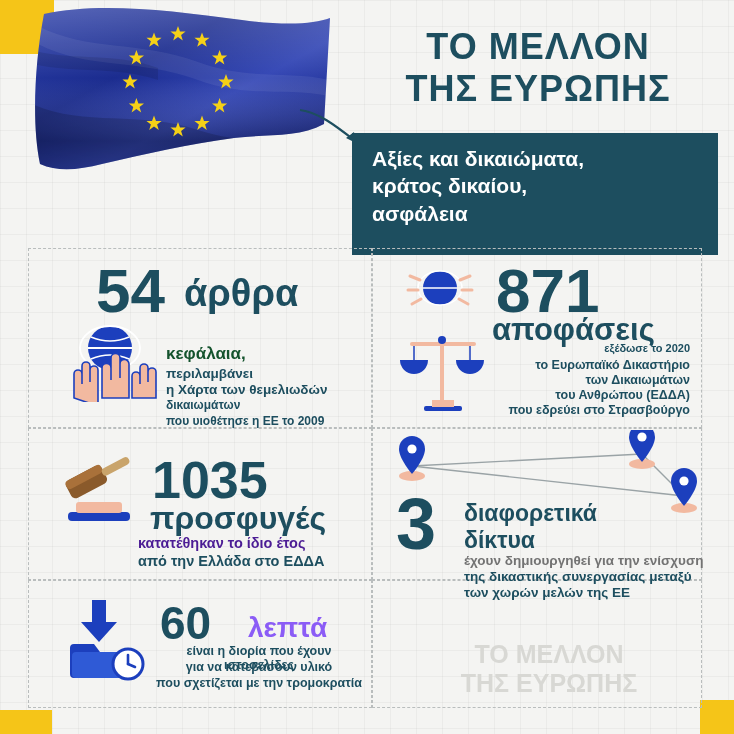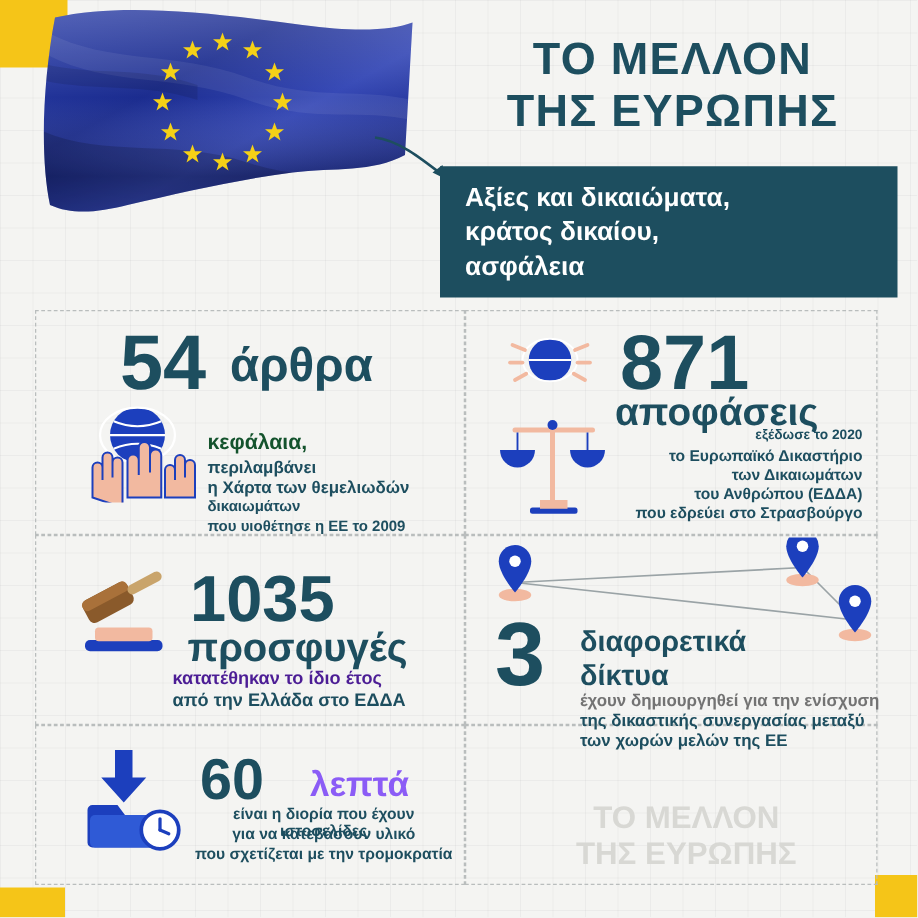--- a/index.html
+++ b/index.html
@@ -77,21 +77,21 @@
     position: absolute;
     left: 296px;
     top: 104px;
   }
   .subtitle-box {
     position: absolute;
     left: 352px;
     top: 133px;
     width: 366px;
     background: #1d4e5f;
-    padding: 12px 0 11px 20px;
+    padding: 12px 0 28px 20px;
     box-sizing: border-box;
   }
   .subtitle-line {
     color: #ffffff;
     font-size: 21px;
     font-weight: bold;
     line-height: 1.30;
   }
 
   

